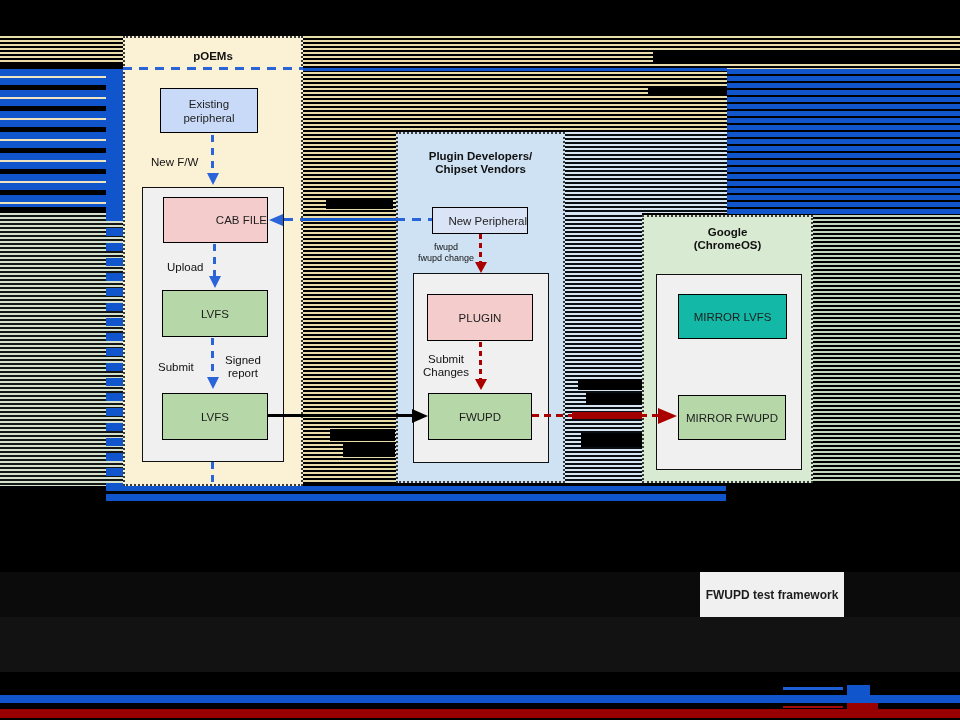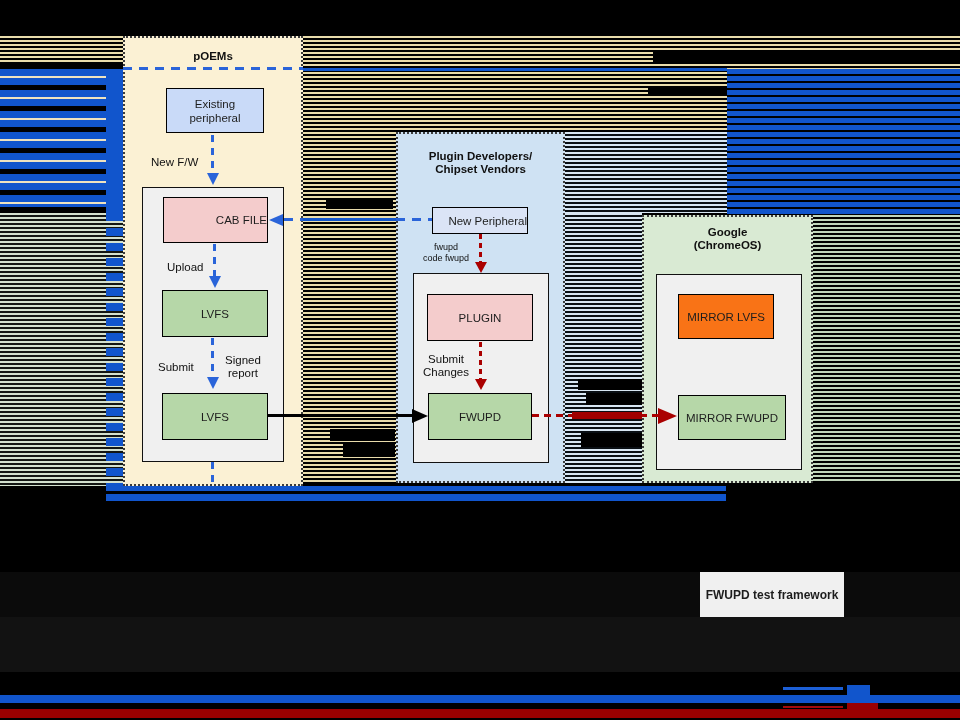--- a/index.html
+++ b/index.html
@@ -104,21 +104,21 @@
   <div class="abs vdash-red" style="left:479px;top:342px;height:38px;"></div>
   <div class="abs tri tri-down-red" style="left:475px;top:379px;"></div>
 
   <div class="abs" style="left:268px;top:414px;width:146px;height:3px;background:#000;"></div>
   <div class="abs tri tri-right-black" style="left:412px;top:409px;"></div>
 
   <div class="abs hdash-red" style="left:532px;top:414px;width:126px;"></div>
   <div class="abs solid-red" style="left:572px;top:412px;width:70px;height:7px;background:#a00000;"></div>
   <div class="abs tri tri-right-red" style="left:658px;top:408px;"></div>
 
-  <div class="abs node" style="left:166px;top:88px;width:98px;height:45px;background:#c9daf8;">
+  <div class="abs node" style="left:160px;top:88px;width:98px;height:45px;background:#c9daf8;">
     <span>Existing</span>
     <span>peripheral</span>
   </div>
   <div class="abs node" style="left:163px;top:197px;width:105px;height:46px;background:#f4cccc;align-items:flex-end;">
     <span>CAB FILE</span>
   </div>
   <div class="abs node" style="left:162px;top:290px;width:106px;height:47px;background:#b6d7a8;">
     <span>LVFS</span>
   </div>
   <div class="abs node" style="left:162px;top:393px;width:106px;height:47px;background:#b6d7a8;">
@@ -126,40 +126,40 @@
   </div>
   <div class="abs node" style="left:432px;top:207px;width:96px;height:27px;background:#dbe4f6;border-width:1px;align-items:flex-end;">
     <span>New Peripheral</span>
   </div>
   <div class="abs node" style="left:427px;top:294px;width:106px;height:47px;background:#f4cccc;">
     <span>PLUGIN</span>
   </div>
   <div class="abs node" style="left:428px;top:393px;width:104px;height:47px;background:#b6d7a8;">
     <span>FWUPD</span>
   </div>
-  <div class="abs node" style="left:678px;top:294px;width:96px;height:45px;background:#f97316;align-items:center;">
+  <div class="abs node" style="left:678px;top:294px;width:109px;height:45px;background:#14b8a6;align-items:center;">
     <span>MIRROR LVFS</span>
   </div>
   <div class="abs node" style="left:678px;top:395px;width:108px;height:45px;background:#b6d7a8;">
     <span>MIRROR FWUPD</span>
   </div>
   <div class="abs node" style="left:656px;top:572px;width:144px;height:45px;background:#f0f0f0;border:none;font-weight:bold;font-size:12px;margin-left:44px;">
     <span>FWUPD test framework</span>
   </div>
 
   <div class="abs lbl" style="left:151px;top:156px;">New F/W</div>
   <div class="abs lbl" style="left:167px;top:261px;">Upload</div>
   <div class="abs lbl" style="left:158px;top:361px;">Submit</div>
   <div class="abs lbl" style="left:220px;top:354px;width:46px;text-align:center;">
     <div>Signed</div>
     <div>report</div>
   </div>
   <div class="abs lbl-sm" style="left:408px;top:242px;width:76px;">
     <div>fwupd</div>
-    <div>code fwupd</div>
+    <div>fwupd change</div>
   </div>
   <div class="abs lbl" style="left:415px;top:353px;width:62px;text-align:center;">
     <div>Submit</div>
     <div>Changes</div>
   </div>
 
   <div class="abs solid-blue" style="left:106px;top:486px;width:620px;height:5px;"></div>
   <div class="abs solid-blue" style="left:106px;top:494px;width:620px;height:7px;"></div>
   <div class="abs solid-blue" style="left:783px;top:687px;width:60px;height:3px;background:#1c5fd6;"></div>
   <div class="abs solid-blue" style="left:847px;top:685px;width:23px;height:18px;"></div>

